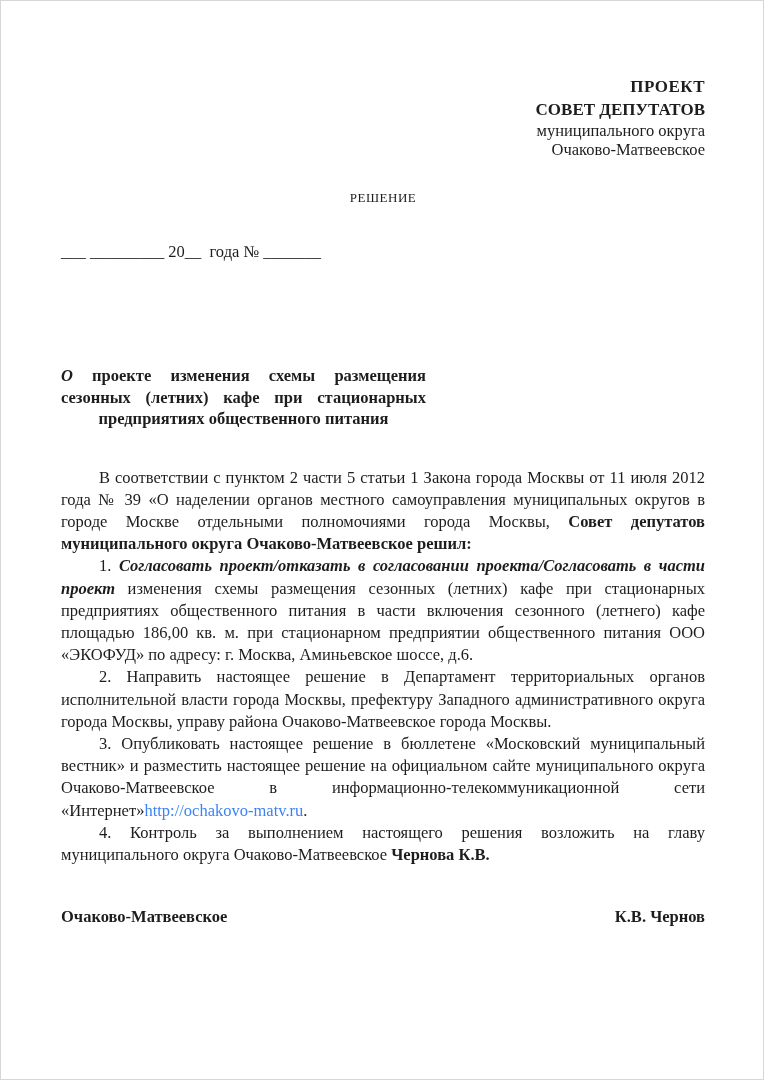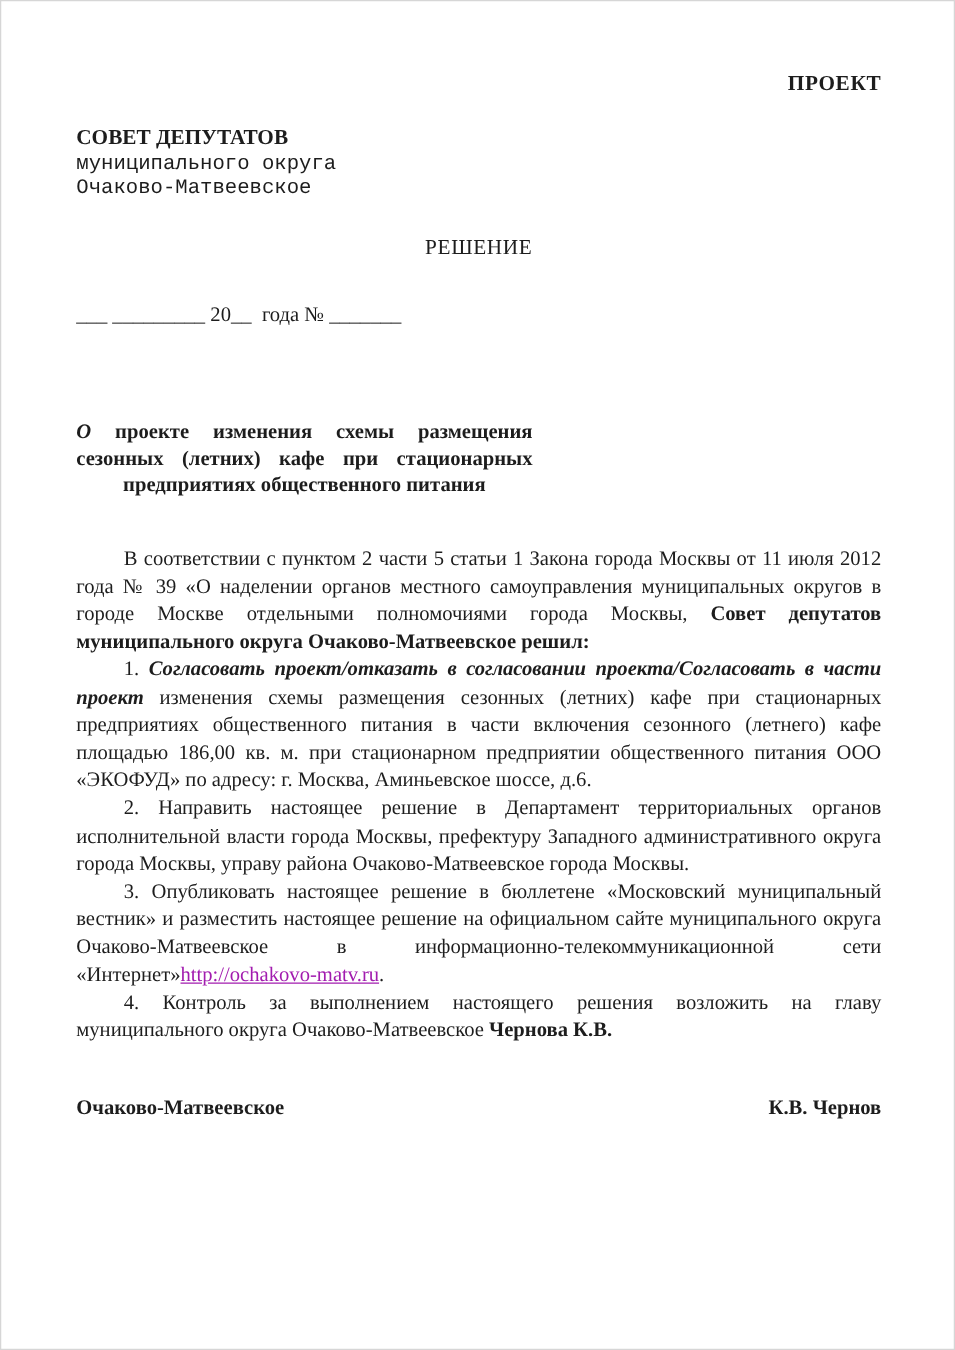--- a/index.html
+++ b/index.html
@@ -15,56 +15,54 @@
     background: #ffffff;
     border: 1px solid #d6d6d6;
     font-family: "Liberation Serif", "DejaVu Serif", serif;
     color: #1d1d1d;
     overflow: hidden;
   }
   .content {
     padding: 0 58px 0 60px;
   }
   .stamp {
-    padding-top: 54px;
+    padding-top: 74px;
     text-align: right;
     font-weight: bold;
     font-size: 17px;
     line-height: 24px;
     letter-spacing: 0.5px;
   }
   .org-block {
-    margin-top: 20px;
-    text-align: left;
+    text-align: right;
   }
   .org-name {
     font-weight: bold;
     font-size: 17px;
     line-height: 22px;
   }
   .org-sub {
     font-size: 16.5px;
     line-height: 19px;
-    font-family: Liberation Mono, monospace;
   }
   .doc-type {
     margin-top: 28px;
     text-align: center;
-    font-size: 17px;
+    font-size: 13px;
     line-height: 21px;
     letter-spacing: 0.5px;
   }
   .date-line {
     margin-top: 33px;
     font-size: 16.5px;
     line-height: 22px;
     white-space: pre;
   }
   .subject {
-    margin-top: 71px;
+    margin-top: 102px;
     width: 365px;
     font-weight: bold;
     font-size: 16.5px;
     line-height: 21.5px;
   }
   .subject .jline {
     text-align: justify;
     text-align-last: justify;
   }
   .subject .lastline {
@@ -79,22 +77,21 @@
   .body-text p {
     margin: 0;
     font-size: 16.5px;
     line-height: 22.2px;
     text-align: justify;
     text-indent: 38px;
   }
   .bold { font-weight: bold; }
   .bolditalic { font-weight: bold; font-style: italic; }
   a.doc-link {
-    color: #a21caf;
-    text-decoration: underline;
+    color: #3b82f6;
     cursor: pointer;
   }
   .signature {
     margin-top: 40px;
     font-weight: bold;
     font-size: 16.5px;
     line-height: 22.2px;
   }
   .sig-row {
     display: flex;

